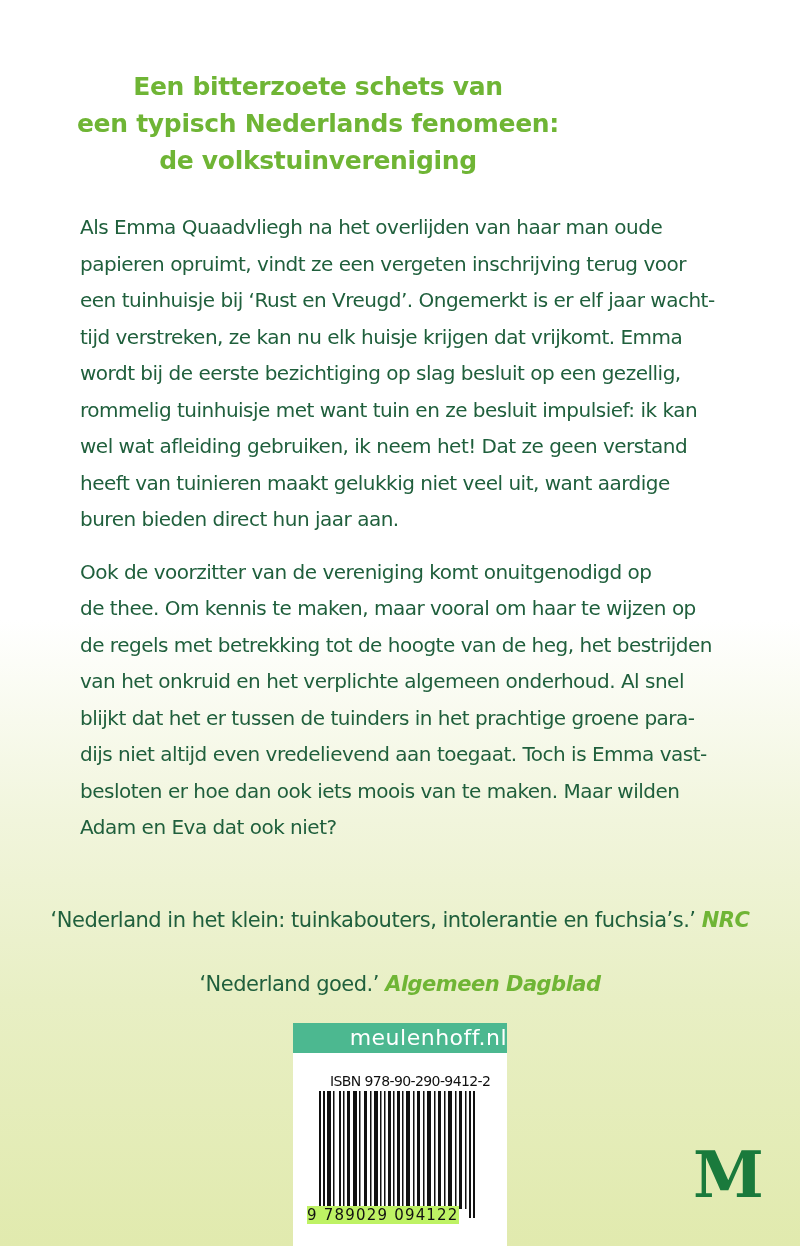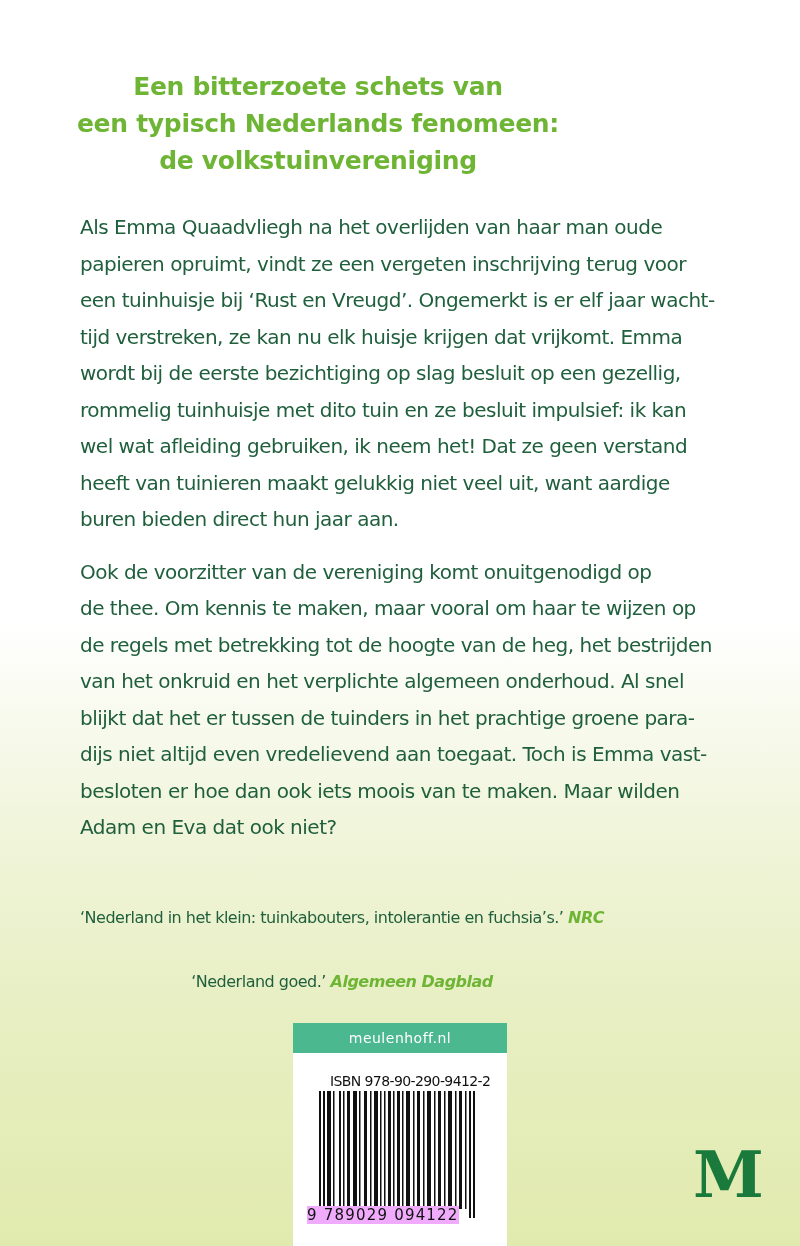--- a/index.html
+++ b/index.html
@@ -14,44 +14,44 @@
     font-size: 25px; line-height: 37px; letter-spacing: -0.3px;
   }
   .headline div { white-space: nowrap; }
   .body {
     position: absolute; left: 80px; top: 209px; width: 660px;
     color: #1f5f3c; font-size: 20px; line-height: 36.5px; letter-spacing: -0.5px;
   }
   .para { margin: 0 0 16px 0; }
   .para div { white-space: nowrap; }
   .quote {
-    position: absolute; left: 0; width: 684px; text-align: center;
-    color: #1f5f3c; font-size: 16px; letter-spacing: -0.5px; white-space: nowrap;
+    position: absolute; left: 0; width: 800px; text-align: center;
+    color: #1f5f3c; font-size: 21px; letter-spacing: -0.5px; white-space: nowrap;
   }
   .quote .src { color: #6fb535; font-weight: bold; font-style: italic; }
   .q1 { top: 908px; }
   .q2 { top: 972px; }
   .barcode-box {
     position: absolute; left: 293px; top: 1023px; width: 214px; height: 223px;
     background: #ffffff;
   }
   .publisher-band {
     height: 30px; background: #4cb890; color: #ffffff;
-    font-size: 14px; line-height: 30px; text-align: center; letter-spacing: 0.5px;
+    font-size: 22px; line-height: 30px; text-align: right; letter-spacing: 0.5px;
   }
   .isbn-label {
     position: absolute; left: 37px; top: 50px; font-size: 14px; color: #111;
     letter-spacing: -0.6px; white-space: nowrap;
   }
   .bars {
     position: absolute; left: 26px; top: 68px; width: 158px; height: 127px;
   }
   .ean-digits {
     position: absolute; left: 14px; top: 183px; font-size: 15px; color: #111;
-    letter-spacing: 1.2px; white-space: nowrap; background: #f0abfc; text-align: center;
+    letter-spacing: 1.2px; white-space: nowrap; background: #bef264; text-align: center;
   }
   .logo {
     position: absolute; left: 693px; top: 1143px; font-family: "DejaVu Serif", serif;
     font-size: 64px; font-weight: bold; color: #1a7a3c; line-height: 64px;
   }
 </style>
 </head>
 <body>
 
 <div class="headline">
@@ -60,21 +60,21 @@
   <div>de volkstuinvereniging</div>
 </div>
 
 <div class="body">
   <div class="para">
     <div>Als Emma Quaadvliegh na het overlijden van haar man oude</div>
     <div>papieren opruimt, vindt ze een vergeten inschrijving terug voor</div>
     <div>een tuinhuisje bij ‘Rust en Vreugd’. Ongemerkt is er elf jaar wacht-</div>
     <div>tijd verstreken, ze kan nu elk huisje krijgen dat vrijkomt. Emma</div>
     <div>wordt bij de eerste bezichtiging op slag besluit op een gezellig,</div>
-    <div>rommelig tuinhuisje met dito tuin en ze besluit impulsief: ik kan</div>
+    <div>rommelig tuinhuisje met want tuin en ze besluit impulsief: ik kan</div>
     <div>wel wat afleiding gebruiken, ik neem het! Dat ze geen verstand</div>
     <div>heeft van tuinieren maakt gelukkig niet veel uit, want aardige</div>
     <div>buren bieden direct hun jaar aan.</div>
   </div>
   <div class="para">
     <div>Ook de voorzitter van de vereniging komt onuitgenodigd op</div>
     <div>de thee. Om kennis te maken, maar vooral om haar te wijzen op</div>
     <div>de regels met betrekking tot de hoogte van de heg, het bestrijden</div>
     <div>van het onkruid en het verplichte algemeen onderhoud. Al snel</div>
     <div>blijkt dat het er tussen de tuinders in het prachtige groene para-</div>

